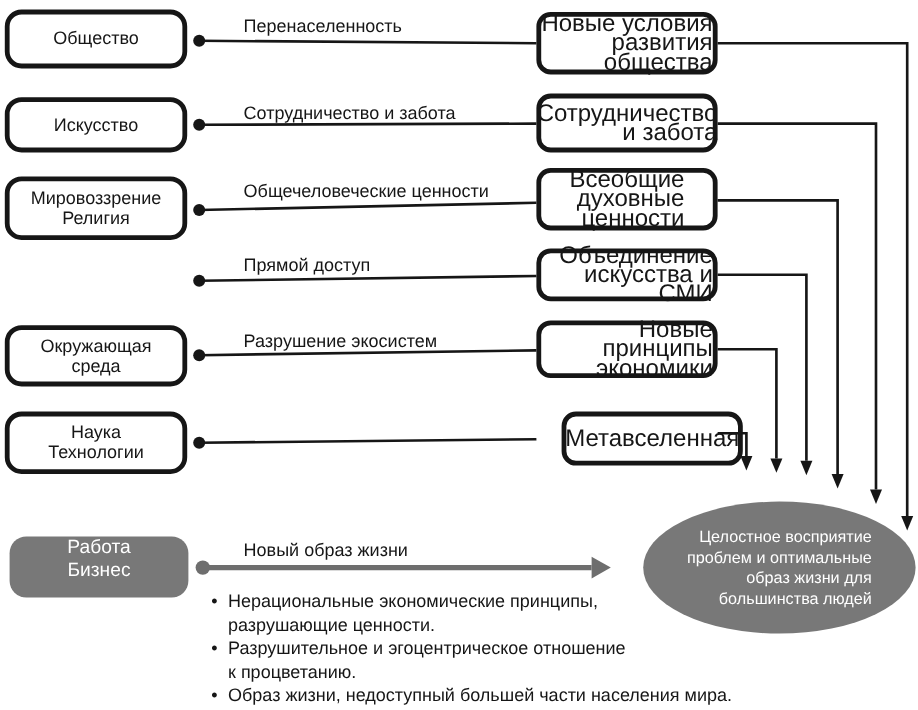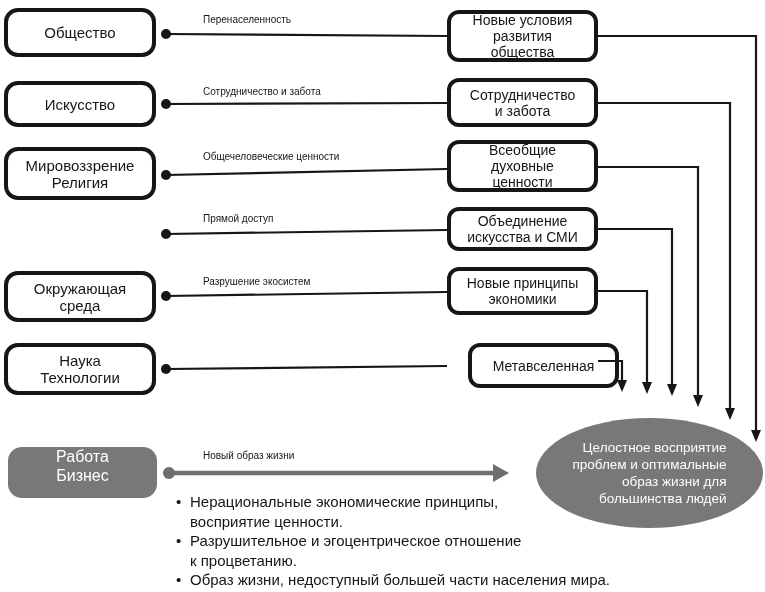--- a/index.html
+++ b/index.html
@@ -14,27 +14,27 @@
   .ah{fill:var(--ink,#161616);stroke:none;}
   .gshaft{stroke:var(--gray-arrow,#6e6e6e);stroke-width:4.5;fill:none;}
   .gfill{fill:var(--gray-arrow,#6e6e6e);stroke:none;}
 
   .lbox,.rbox{
     position:absolute;z-index:2;background:#fff;border:4px solid var(--ink,#161616);
     border-radius:14px;display:flex;align-items:center;justify-content:center;
     text-align:center;box-sizing:border-box;
   }
   .lbox{font-size:15px;line-height:17px;}
-  .rbox{font-size:14px;line-height:16px;border-radius:12px;}
+  .rbox{font-size:20px;line-height:16px;border-radius:12px;text-align:right;}
   .gbox{
     position:absolute;z-index:2;background:var(--gray,#787878);border:none;border-radius:14px;
     display:flex;align-items:flex-start;justify-content:center;text-align:center;
     color:#fff;font-size:16px;line-height:19px;box-sizing:border-box;
   }
-  .elabel{position:absolute;z-index:2;font-size:10px;white-space:nowrap;text-align:center;}
+  .elabel{position:absolute;z-index:2;font-size:15px;white-space:nowrap;text-align:center;}
   .ellipse{
     position:absolute;z-index:1;background:var(--gray,#787878);border-radius:50%;
     display:flex;align-items:center;justify-content:center;text-align:right;
     color:#fff;font-size:13.5px;line-height:17px;
   }
   .lines{white-space:pre-line;}
   .bullets{position:absolute;z-index:2;font-size:15px;line-height:19.5px;}
   .bitem{position:relative;padding-left:14px;}
   .bchar{position:absolute;left:0;top:0;}
 </style>
@@ -144,19 +144,19 @@
 
   <div class="ellipse" style="left:536px;top:418px;width:227px;height:110px">
     <span class="lines">Целостное восприятие
 проблем и оптимальные
 образ жизни для
 большинства людей</span>
   </div>
 
   <div class="bullets" style="left:176px;top:492px;width:460px">
     <div class="bitem"><span class="bchar">•</span><span class="lines">Нерациональные экономические принципы,
-восприятие ценности.</span></div>
+разрушающие ценности.</span></div>
     <div class="bitem"><span class="bchar">•</span><span class="lines">Разрушительное и эгоцентрическое отношение
 к процветанию.</span></div>
     <div class="bitem"><span class="bchar">•</span><span class="lines">Образ жизни, недоступный большей части населения мира.</span></div>
   </div>
 
 </div>
 
 </body></html>

